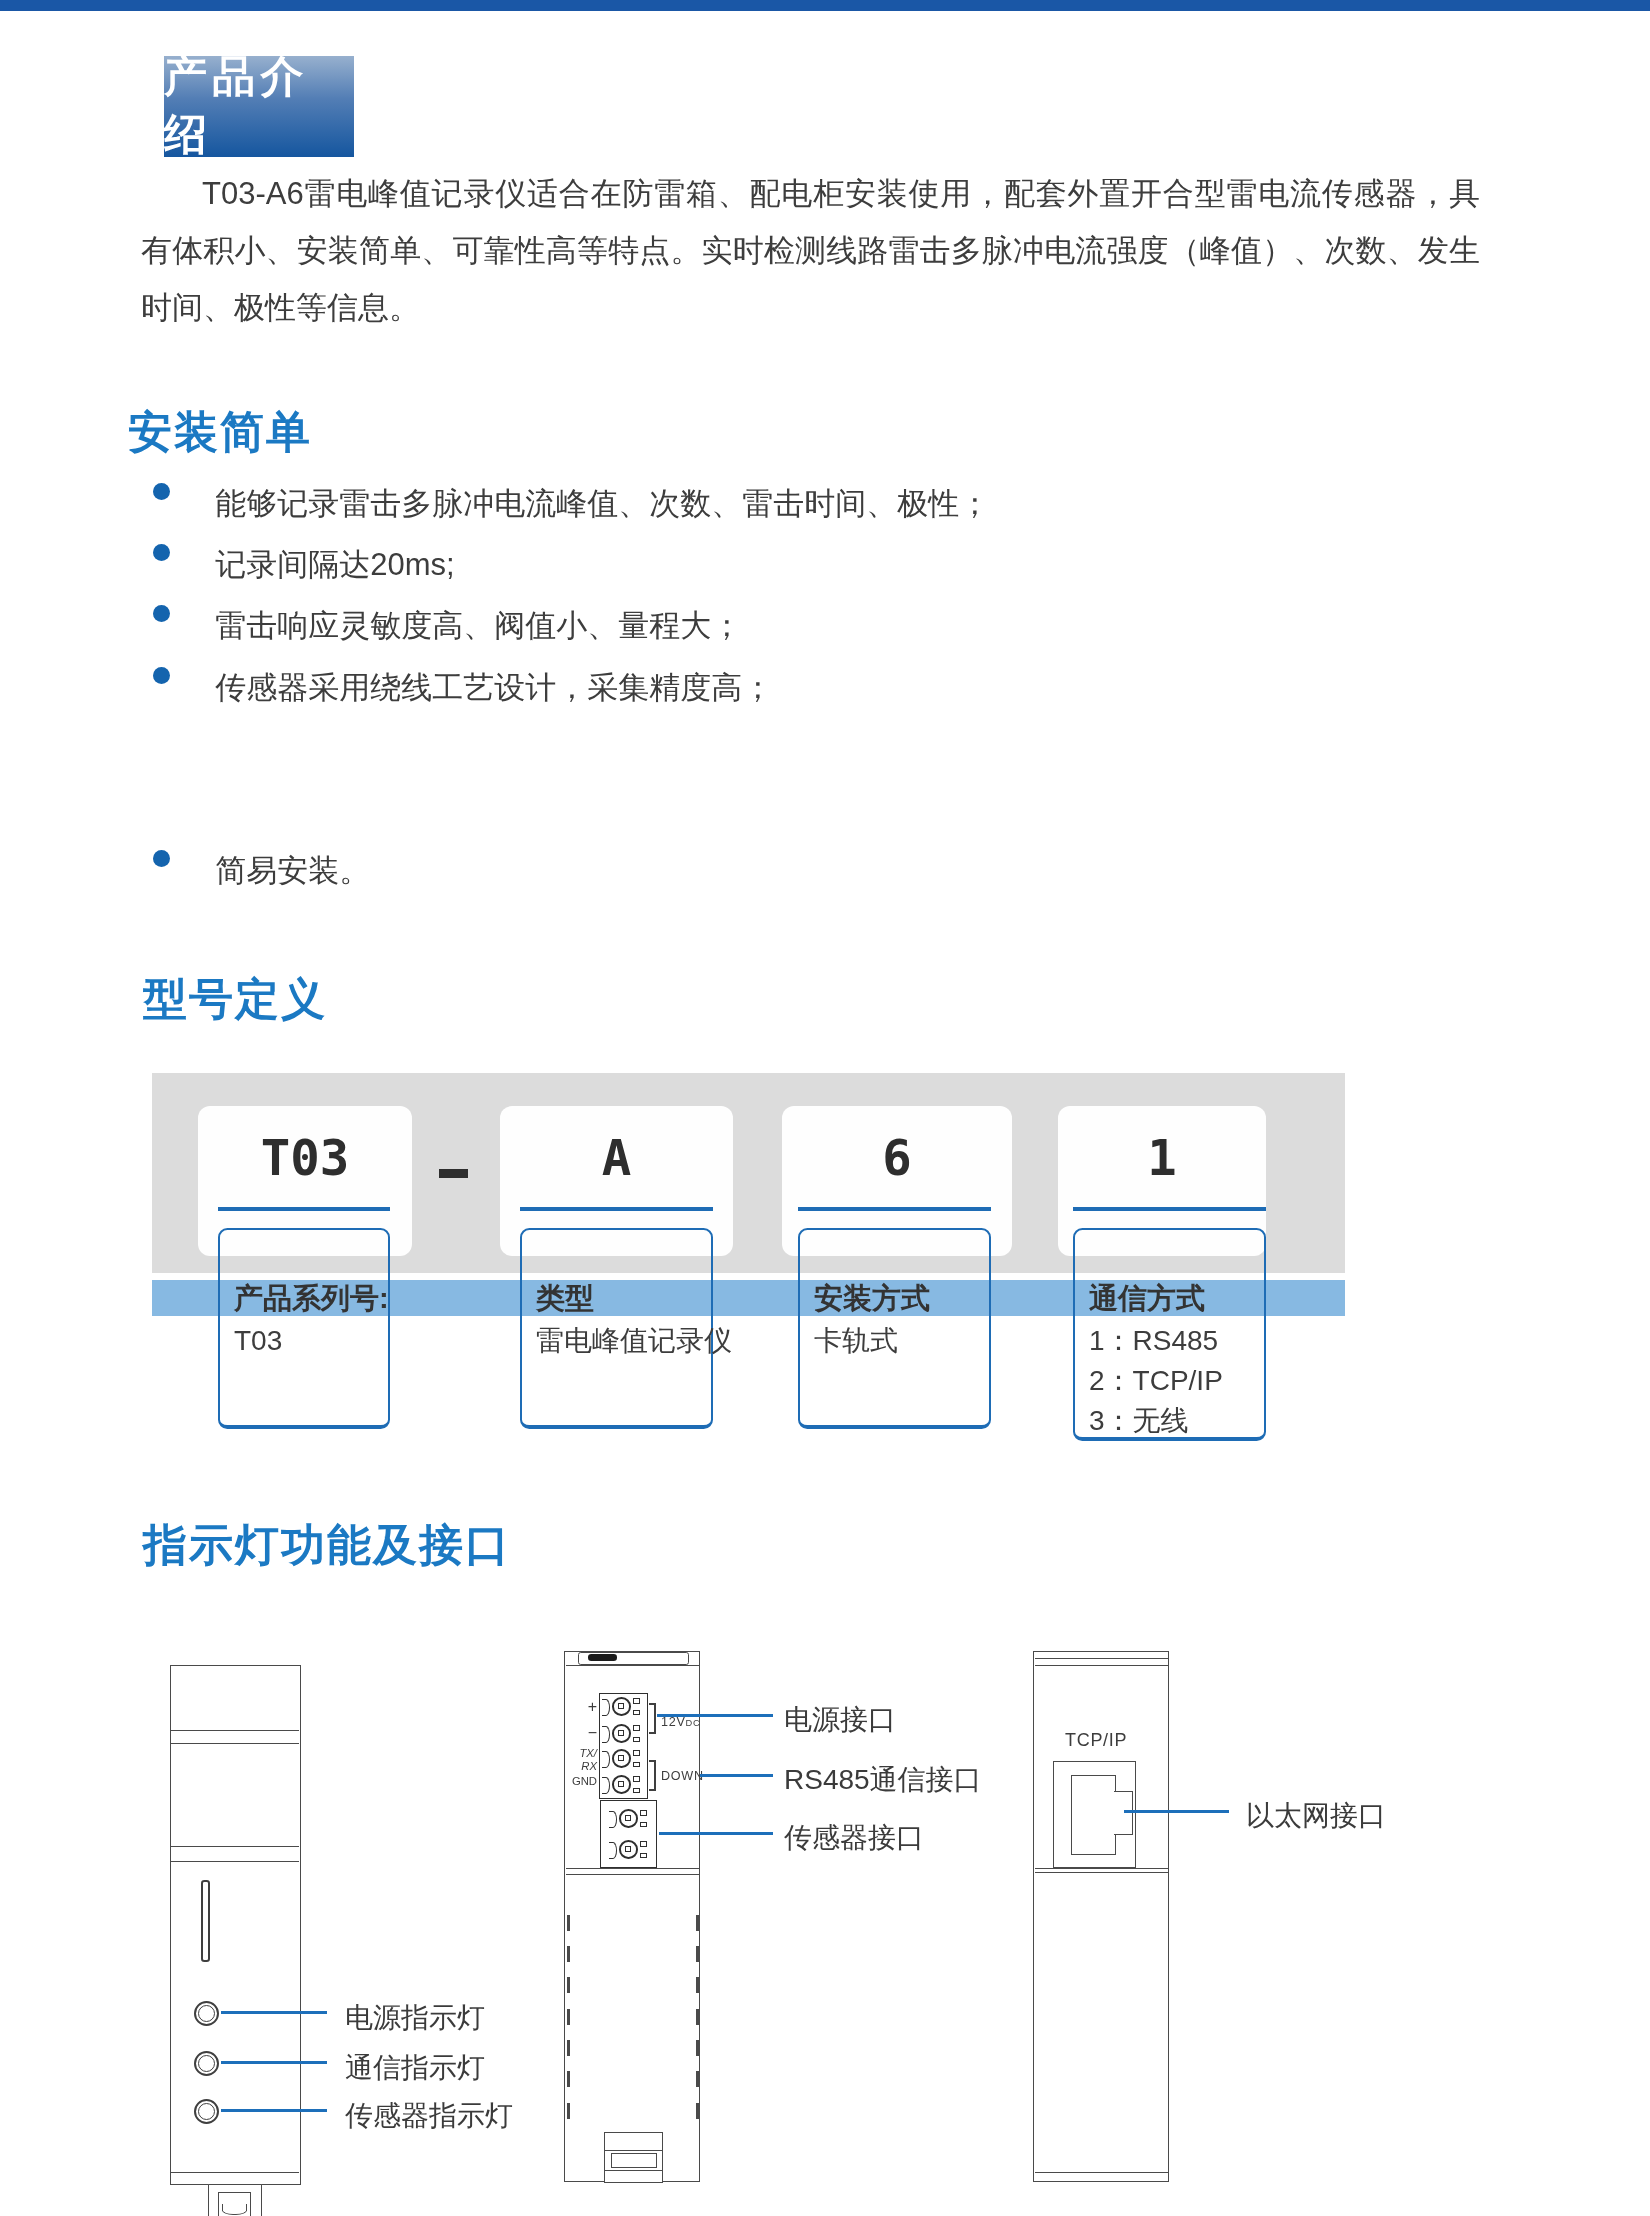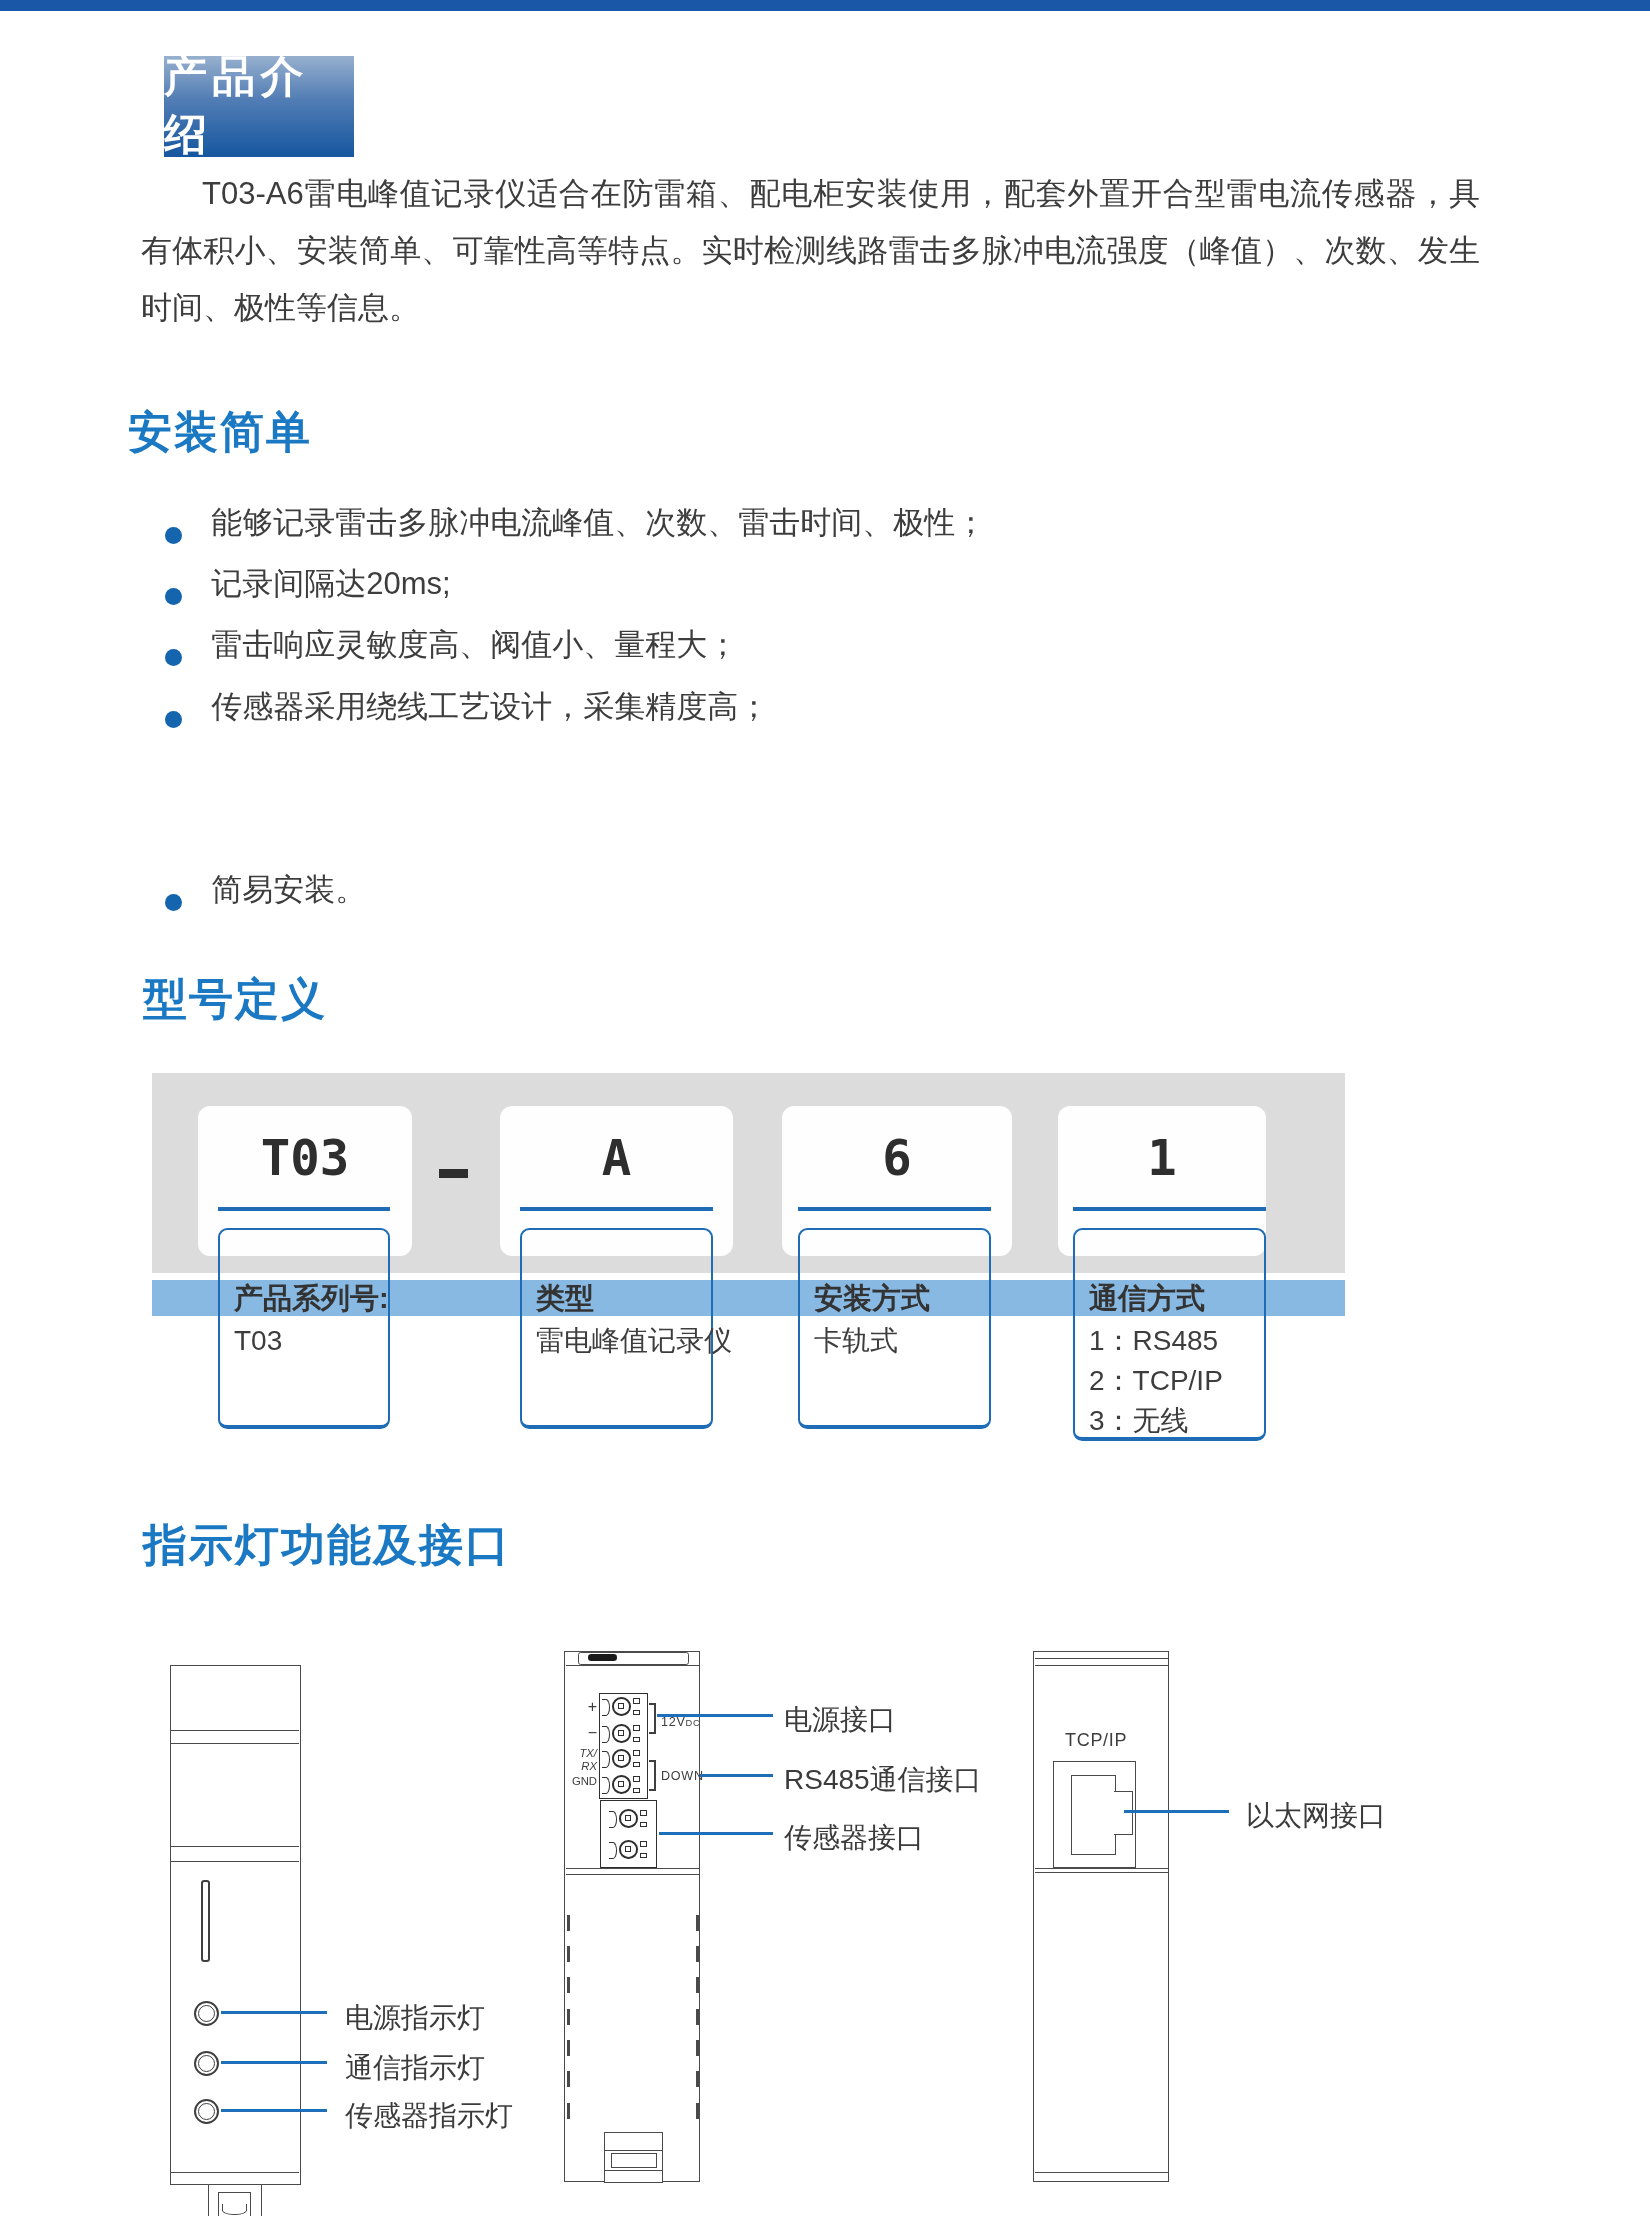--- a/index.html
+++ b/index.html
@@ -15,21 +15,21 @@
   #badge span{color:#fff;font-size:43px;font-weight:bold;letter-spacing:5.3px;}
 
   
   #intro{left:141px;top:165px;width:1339px;font-size:31px;line-height:57px;
          text-indent:61px;text-align:justify;color:#3d3d3d;}
 
   
   .sec-h{font-size:44px;font-weight:bold;color:#1b79c3;letter-spacing:2px;}
 
   
-  .feat-row{left:165px;height:61px;display:flex;align-items:flex-end;}
+  .feat-row{left:153px;height:61px;display:flex;align-items:flex-start;gap:16px;}
   .feat-dot{width:17.3px;height:17.3px;border-radius:50%;background:#1464ae;flex:0 0 17.3px;}
   .feat-txt{margin-left:29px;font-size:31px;color:#3d3d3d;white-space:nowrap;}
 
   
   #mpanel{left:152px;top:1073px;width:1193px;height:200px;background:#dcdcdc;}
   .code-box{top:1106px;height:150px;background:#fefefe;border-radius:12px;
             display:flex;align-items:flex-start;justify-content:center;}
   .code-box span{margin-top:24px;font-family:"DejaVu Sans Mono","Liberation Mono",monospace;
                  font-weight:bold;font-size:49px;color:#2e2e2e;}
   #mdash{left:439px;top:1169px;width:29px;height:8.6px;background:#2e2e2e;}

